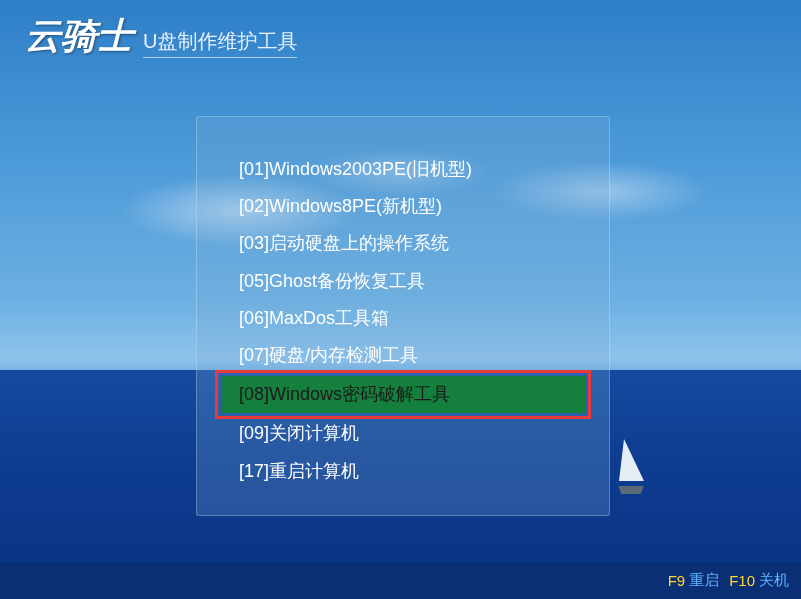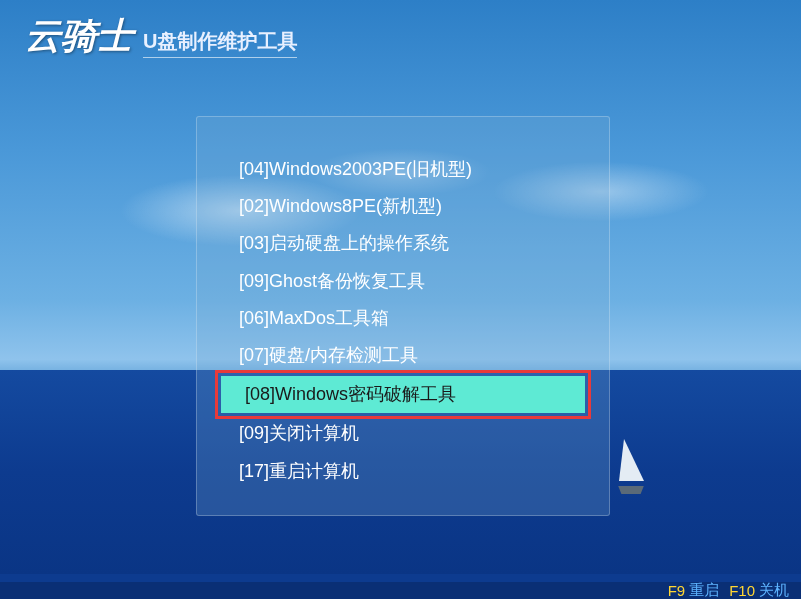--- a/index.html
+++ b/index.html
@@ -51,21 +51,21 @@
           rgba(255,255,255,0.05) 1px, 
           transparent 2px, 
           transparent 4px);
     }
     
     .footer-bar {
       position: absolute;
       bottom: 0;
       left: 0;
       width: 100%;
-      height: 17px;
+      height: 37px;
       background: #0a2f75;
       display: flex;
       justify-content: flex-end;
       align-items: center;
       padding-right: 12px;
       font-size: 15px;
     }
     
     .footer-bar .key {
       color: #ffd633;
@@ -90,21 +90,21 @@
       color: #ffffff;
       font-size: 36px;
       font-weight: bold;
       font-style: italic;
       text-shadow: 1px 1px 3px rgba(0,0,0,0.4);
     }
     
     .subtitle {
       color: #e8f0ff;
       font-size: 20px;
-      font-weight: bold;
+      font-weight: normal;
       border-bottom: 1px solid rgba(255,255,255,0.6);
       padding-bottom: 2px;
     }
     
     .menu-panel {
       position: absolute;
       top: 116px;
       left: 196px;
       width: 414px;
       height: 400px;
@@ -119,24 +119,24 @@
       padding: 6px 42px;
       color: #ffffff;
       font-size: 18px;
       font-weight: 500;
       text-align: left;
       cursor: pointer;
       line-height: 1.4;
     }
     
     .menu-item.selected {
-      background: #5eead4;
+      background: #15803d;
       color: #1a1a1a;
       margin: 2px 24px;
-      padding: 6px 24px;
+      padding: 6px 18px;
       outline: 3px solid #e83a3a;
       outline-offset: 3px;
     }
     
     .sailboat {
       position: absolute;
       bottom: 105px;
       right: 150px;
       width: 40px;
       height: 55px;
@@ -174,24 +174,24 @@
   <div class="sail"></div>
   <div class="hull"></div>
 </div>
 
 <div class="header">
   <span class="logo">云骑士</span>
   <span class="subtitle">U盘制作维护工具</span>
 </div>
 
 <div class="menu-panel">
-  <div class="menu-item">[04]Windows2003PE(旧机型)</div>
+  <div class="menu-item">[01]Windows2003PE(旧机型)</div>
   <div class="menu-item">[02]Windows8PE(新机型)</div>
   <div class="menu-item">[03]启动硬盘上的操作系统</div>
-  <div class="menu-item">[09]Ghost备份恢复工具</div>
+  <div class="menu-item">[05]Ghost备份恢复工具</div>
   <div class="menu-item">[06]MaxDos工具箱</div>
   <div class="menu-item">[07]硬盘/内存检测工具</div>
   <div class="menu-item selected">[08]Windows密码破解工具</div>
   <div class="menu-item">[09]关闭计算机</div>
   <div class="menu-item">[17]重启计算机</div>
 </div>
 
 <div class="footer-bar">
   <span class="key">F9</span>
   <span class="action">重启</span>

